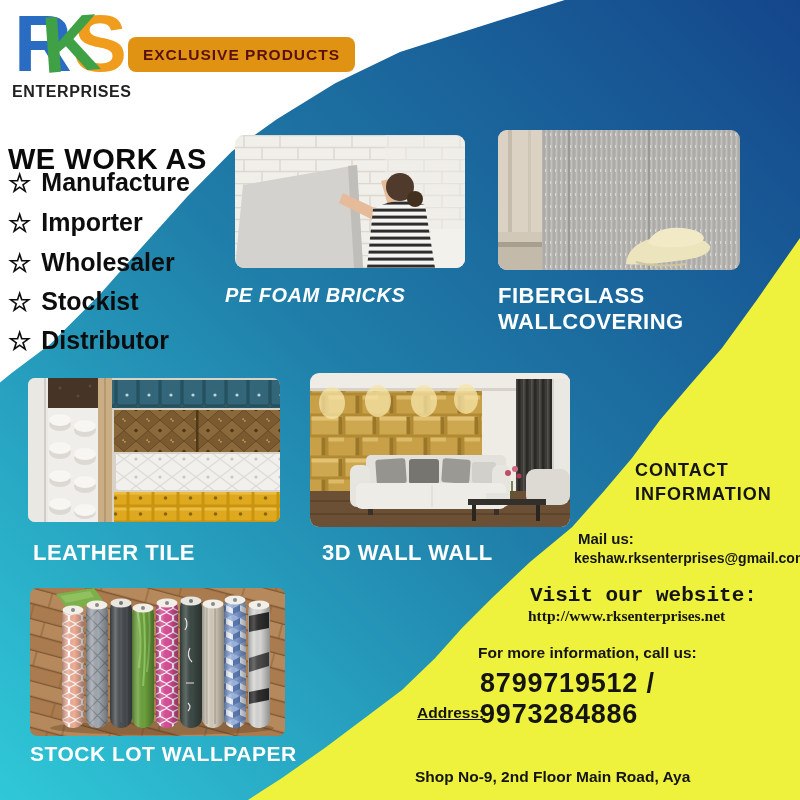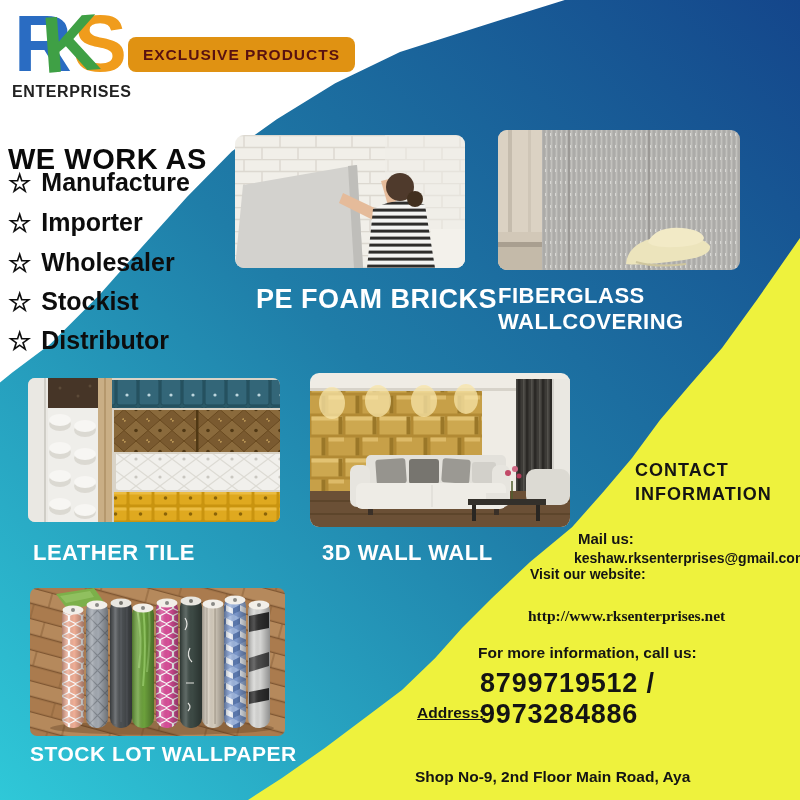--- a/index.html
+++ b/index.html
@@ -32,32 +32,32 @@
   }
   
   .work-heading{left:8px;top:143px;font-size:29px;color:#0a0a0a;letter-spacing:.5px;}
   .work-item{position:absolute;left:8px;display:flex;align-items:center;gap:10px;color:#0d0d0d;}
   .work-item .star{font-size:26px;line-height:1;}
   .work-item .work-label{font-size:25px;}
   
   .pimg{position:absolute;overflow:hidden;}
   .pimg svg{display:block;width:100%;height:100%;}
   .plabel{position:absolute;color:#ffffff;letter-spacing:.5px;}
-  .lbl-pe{left:256px;top:284px;font-size:27px;}
+  .lbl-pe{left:225px;top:284px;font-size:20px;font-style:italic;}
   .lbl-fg{left:498px;top:283px;font-size:22px;line-height:26px;width:190px;}
   .lbl-lt{left:33px;top:540px;font-size:22px;}
   .lbl-3d{left:322px;top:540px;font-size:22px;}
   .lbl-wp{left:30px;top:742px;font-size:21px;}
   .r8{border-radius:9px;}
   .r6{border-radius:7px;}
   
   .contact-heading{left:635px;top:458px;width:145px;font-size:18px;line-height:24px;color:#141414;letter-spacing:1px;}
   .mail-label{left:578px;top:530px;font-size:15px;color:#141414;}
   .email{left:574px;top:550px;font-size:14px;color:#141414;}
-  .website-label{left:530px;top:566px;font-size:14px;color:#141414;}
+  .website-label{left:530px;top:584px;font-size:21px;color:#141414;font-family:Liberation Mono, monospace;}
   .website{left:528px;top:607px;font-size:15.5px;color:#141414;font-family:Liberation Serif, serif;}
   .call-label{left:478px;top:644px;font-size:15.5px;color:#141414;}
   .phones{left:480px;top:668px;font-size:27px;letter-spacing:.8px;color:#141414;}
   .addr-label{left:417px;top:704px;font-size:15.5px;color:#141414;text-decoration:underline;}
   .addr-lines{left:415px;top:724px;font-size:15.5px;line-height:21px;color:#141414;white-space:pre-wrap;}
 </style>
 </head>
 <body>
 
 <div id="poster">

